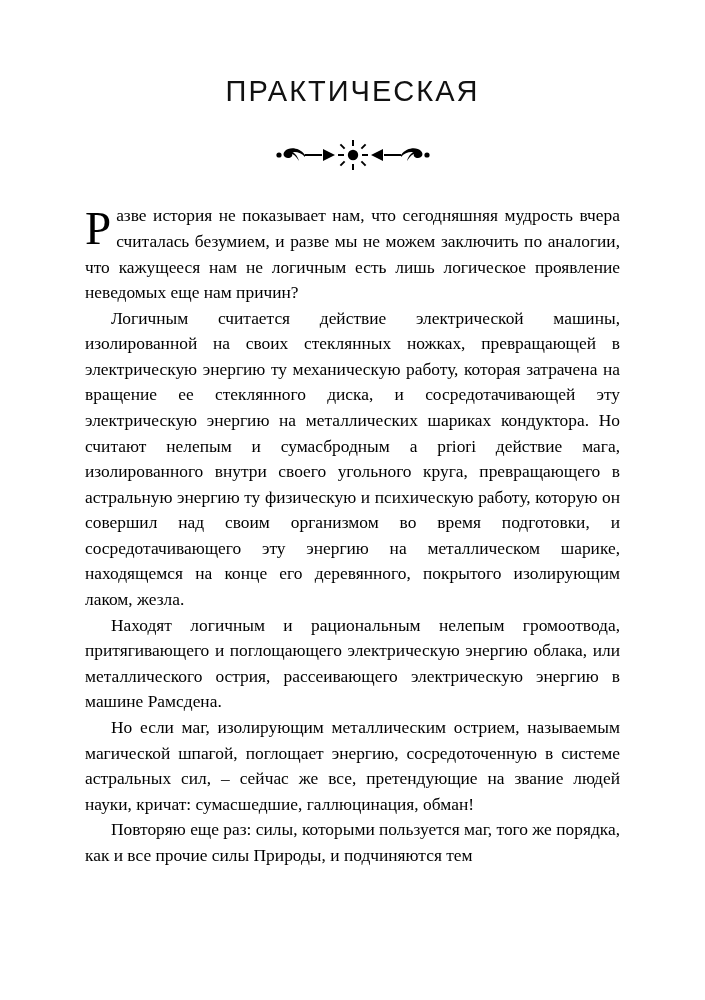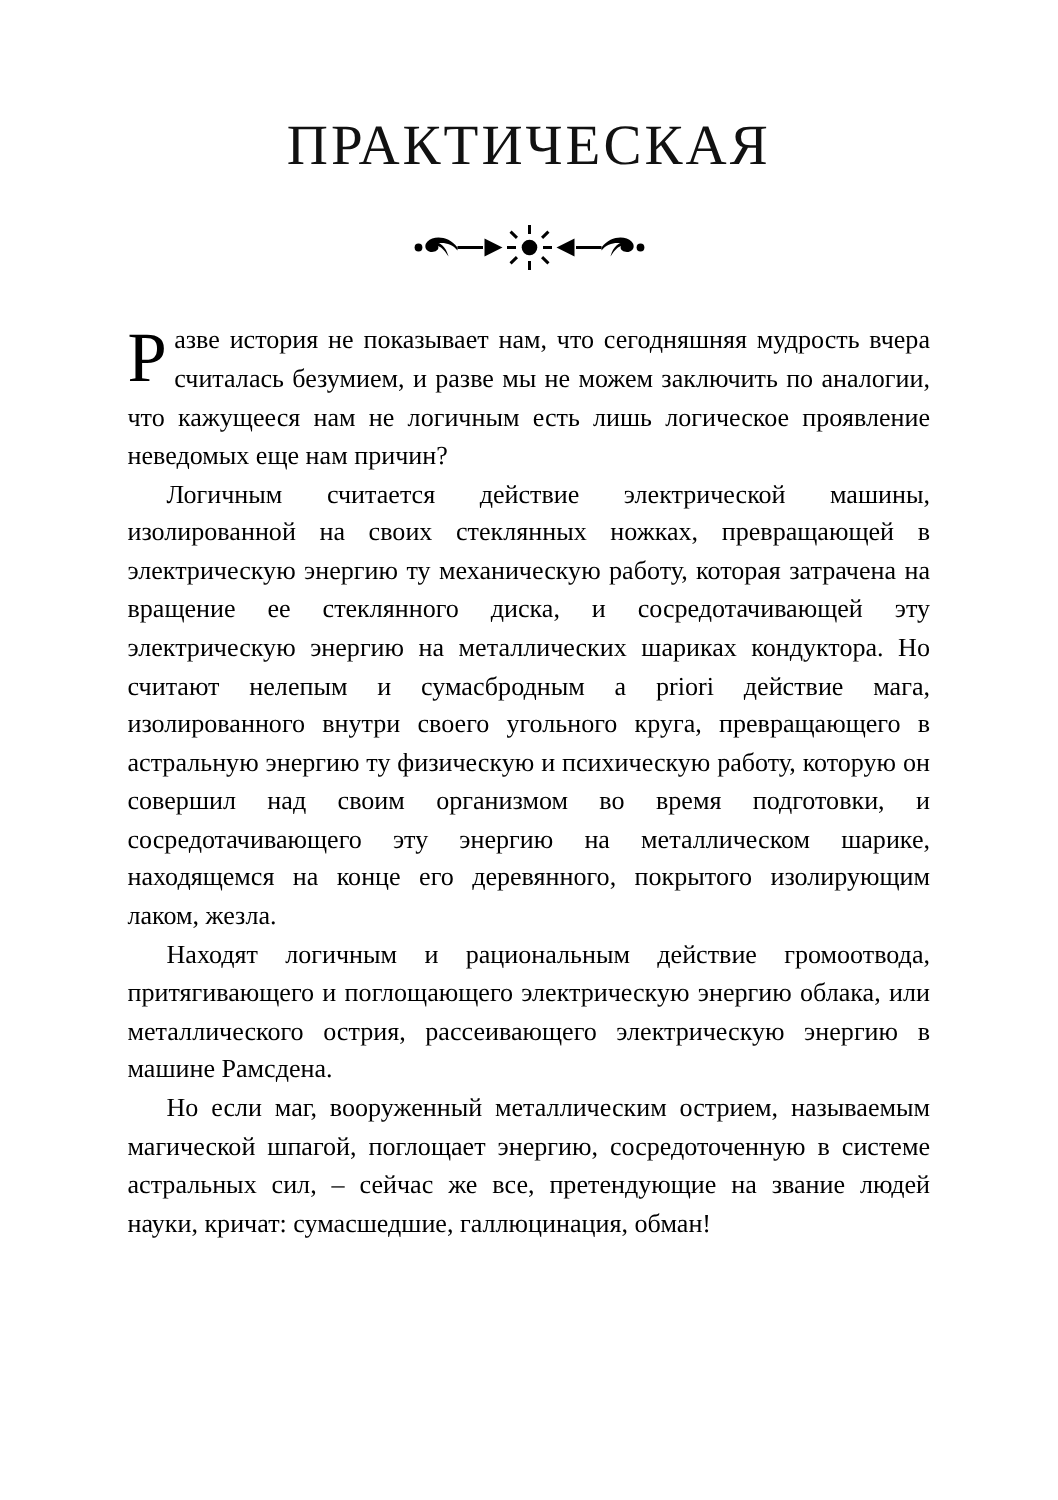--- a/index.html
+++ b/index.html
@@ -19,22 +19,22 @@
     width: 705px;
     height: 1000px;
     box-sizing: border-box;
     padding: 0 85px;
   }
   .title-block {
     margin-top: 74px;
     text-align: center;
   }
   .title-line {
-    font-family: Liberation Serif, serif;
-    font-size: 38px;
+    font-family: Liberation Sans, sans-serif;
+    font-size: 29px;
     letter-spacing: 2px;
     line-height: 1.22;
     font-weight: 400;
     text-transform: uppercase;
     color: #111;
   }
   .ornament {
     margin-top: 24px;
     text-align: center;
     height: 40px;
@@ -102,17 +102,18 @@
         <path d="M131 16 L148 16 L148 18 L131 18 Z"></path>
         <path d="M148 17 C154 9, 164 9, 168 13 C171 16, 169 20, 165 20 C162 20, 160 18, 161 16 C158 17, 156 20, 154 23 C156 15, 162 12, 166 14 C168 15, 168 18, 165 18 C163 18, 162 16, 163 15 C159 13, 152 14, 148 19 Z"></path>
         <circle cx="174" cy="17" r="2.6"></circle>
       </g>
     </svg>
   </div>
 
   <div class="body-text">
     <p class="first"><span class="dropcap">Р</span><span>азве история не показывает нам, что сегодняшняя мудрость вчера считалась безумием, и разве мы не можем заключить по аналогии, что кажущееся нам не логичным есть лишь логическое проявление неведомых еще нам причин?</span></p>
     <p>Логичным считается действие электрической машины, изолированной на своих стеклянных ножках, превращающей в электрическую энергию ту механическую работу, которая затрачена на вращение ее стеклянного диска, и сосредотачивающей эту электрическую энергию на металлических шариках кондуктора. Но считают нелепым и сумасбродным a priori действие мага, изолированного внутри своего угольного круга, превращающего в астральную энергию ту физическую и психическую работу, которую он совершил над своим организмом во время подготовки, и сосредотачивающего эту энергию на металлическом шарике, находящемся на конце его деревянного, покрытого изолирующим лаком, жезла.</p>
-    <p>Находят логичным и рациональным действие громоотвода, притягивающего и поглощающего электрическую энергию облака, или металлического острия, рассеивающего электрическую энергию в машине Рамсдена.</p>
-    <p>Но если маг, вооруженный металлическим острием, называемым магической шпагой, поглощает энергию, сосредоточенную в системе астральных сил, – сейчас же все, претендующие на звание людей науки, кричат: сумасшедшие, галлюцинация, обман!</p>
+    <p>Находят логичным и рациональным нелепым громоотвода, притягивающего и поглощающего электрическую энергию облака, или металлического острия, рассеивающего электрическую энергию в машине Рамсдена.</p>
+    <p>Но если маг, изолирующим металлическим острием, называемым магической шпагой, поглощает энергию, сосредоточенную в системе астральных сил, – сейчас же все, претендующие на звание людей науки, кричат: сумасшедшие, галлюцинация, обман!</p>
+    <p>Повторяю еще раз: силы, которыми пользуется маг, того же порядка, как и все прочие силы Природы, и подчиняются тем</p>
   </div>
 
 </div>
 
 </body></html>

